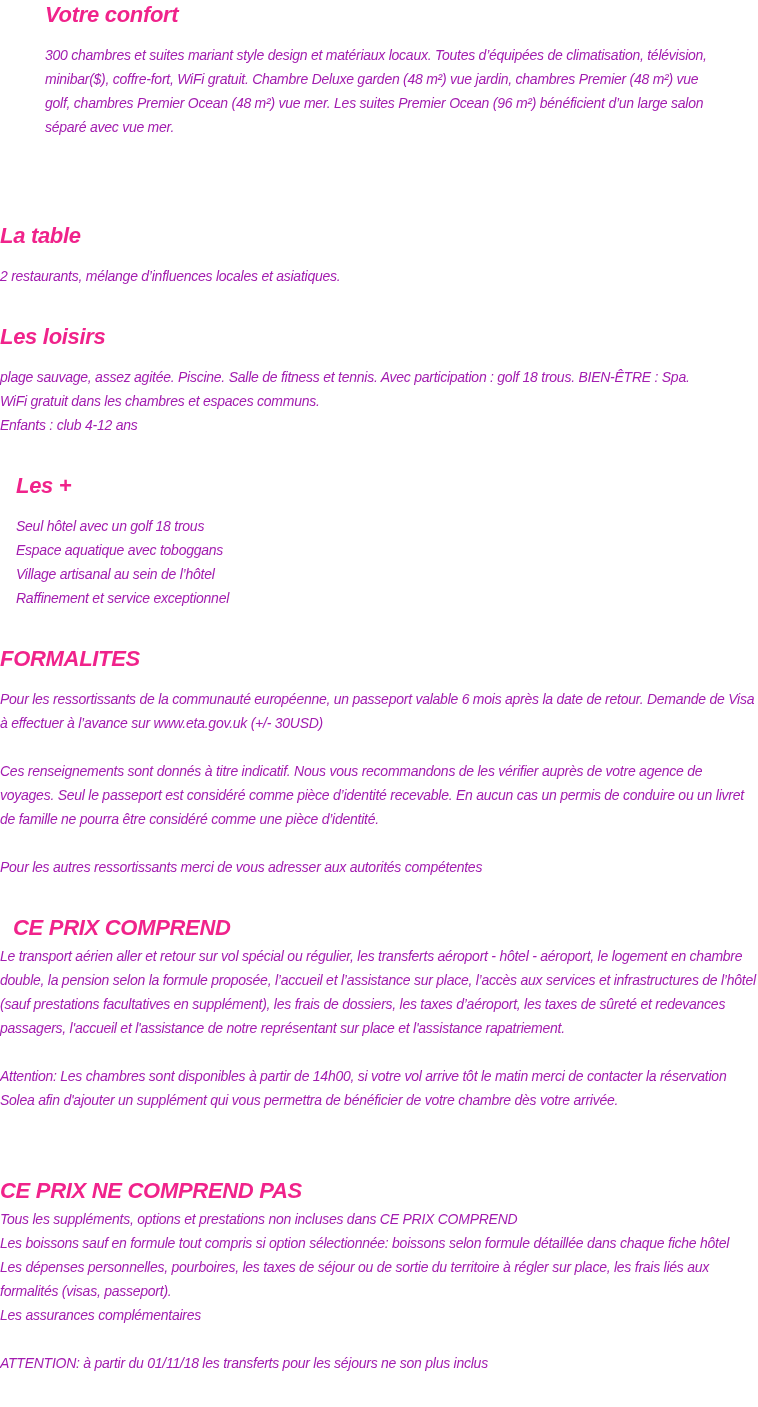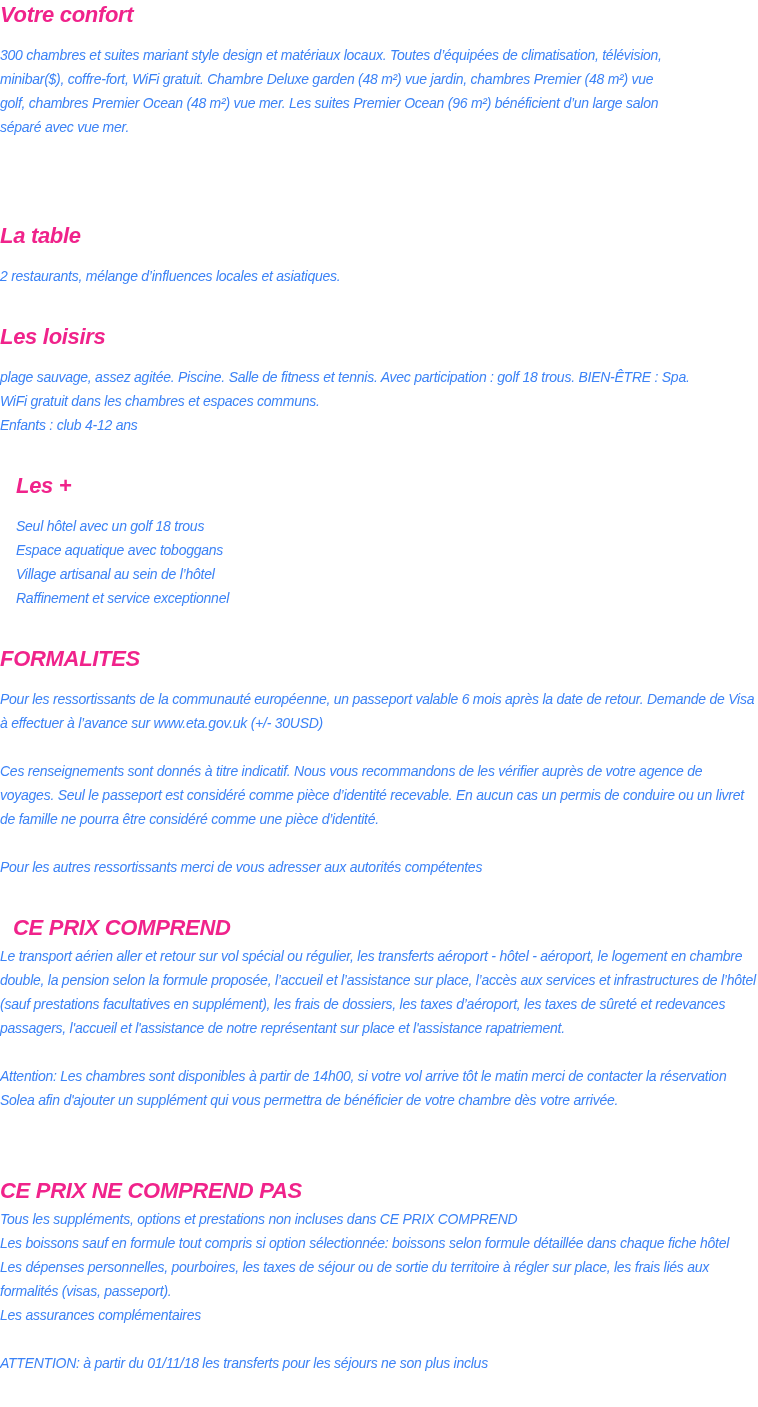--- a/index.html
+++ b/index.html
@@ -27,40 +27,40 @@
       color: #f0238b;
       font-size: 22px;
       line-height: 30px;
       margin: 0;
       letter-spacing: -0.3px;
     }
     .section-body {
       font-style: italic;
       font-size: 14px;
       line-height: 24px;
-      color: #3b82f6;
+      color: #a21caf;
       letter-spacing: -0.25px;
       margin: 0;
     }
     .para {
       margin: 0;
     }
     .blank {
       height: 24px;
     }
     .line {
       display: block;
     }
   </style>
 </head>
 <body>
 
 <div class="page">
 
-  <div class="section" style="position:absolute; top:0; left:0; width:672px;">
+  <div class="section" style="position:absolute; top:0; left:0; width:672px;padding-left:45px;">
     <h2 class="section-title" style="color: rgb(240, 35, 139);">Votre confort</h2>
     <div class="section-body" style="margin-top:13px;">
       <p class="para">300 chambres et suites mariant style design et matériaux locaux. Toutes d’équipées de climatisation, télévision, minibar($), coffre-fort, WiFi gratuit. Chambre Deluxe garden (48 m²) vue jardin, chambres Premier (48 m²) vue golf, chambres Premier Ocean (48 m²) vue mer. Les suites Premier Ocean (96 m²) bénéficient d’un large salon séparé avec vue mer.</p>
       <div class="blank"></div>
     </div>
   </div>
 
   <div class="section" style="position:absolute; top:221px; left:0; width:758px;">
     <h2 class="section-title" style="color: rgb(240, 35, 139);">La table</h2>
     <div class="section-body" style="margin-top:13px;">

